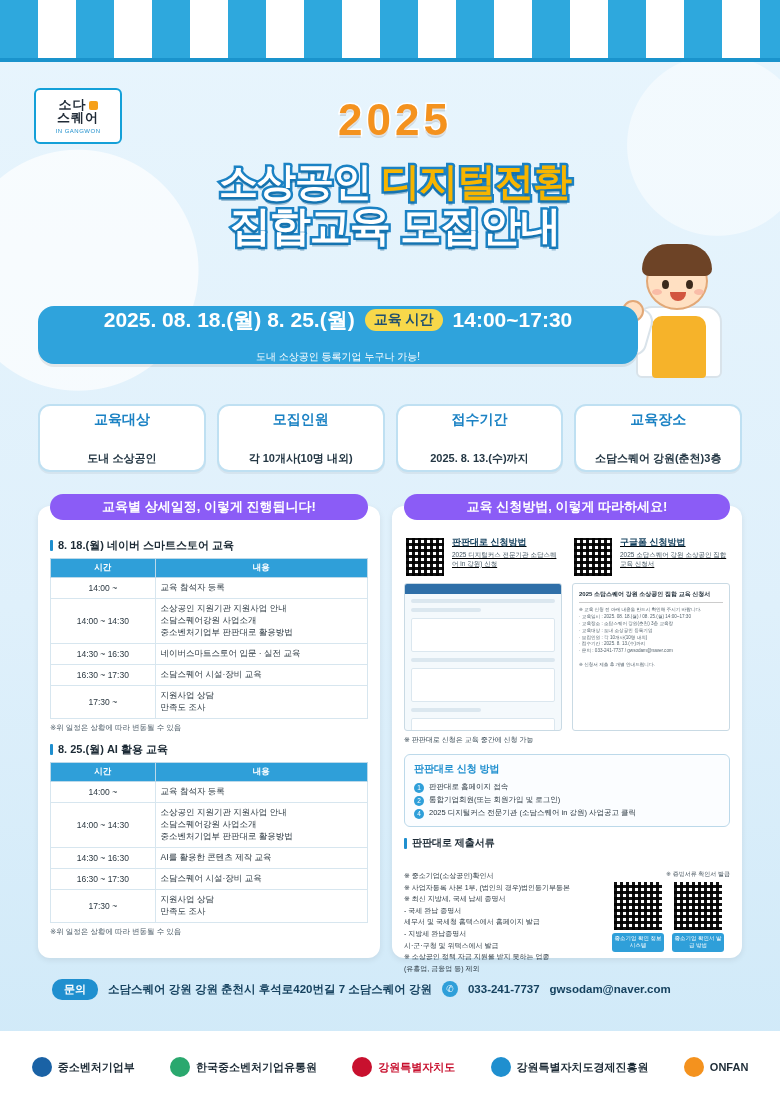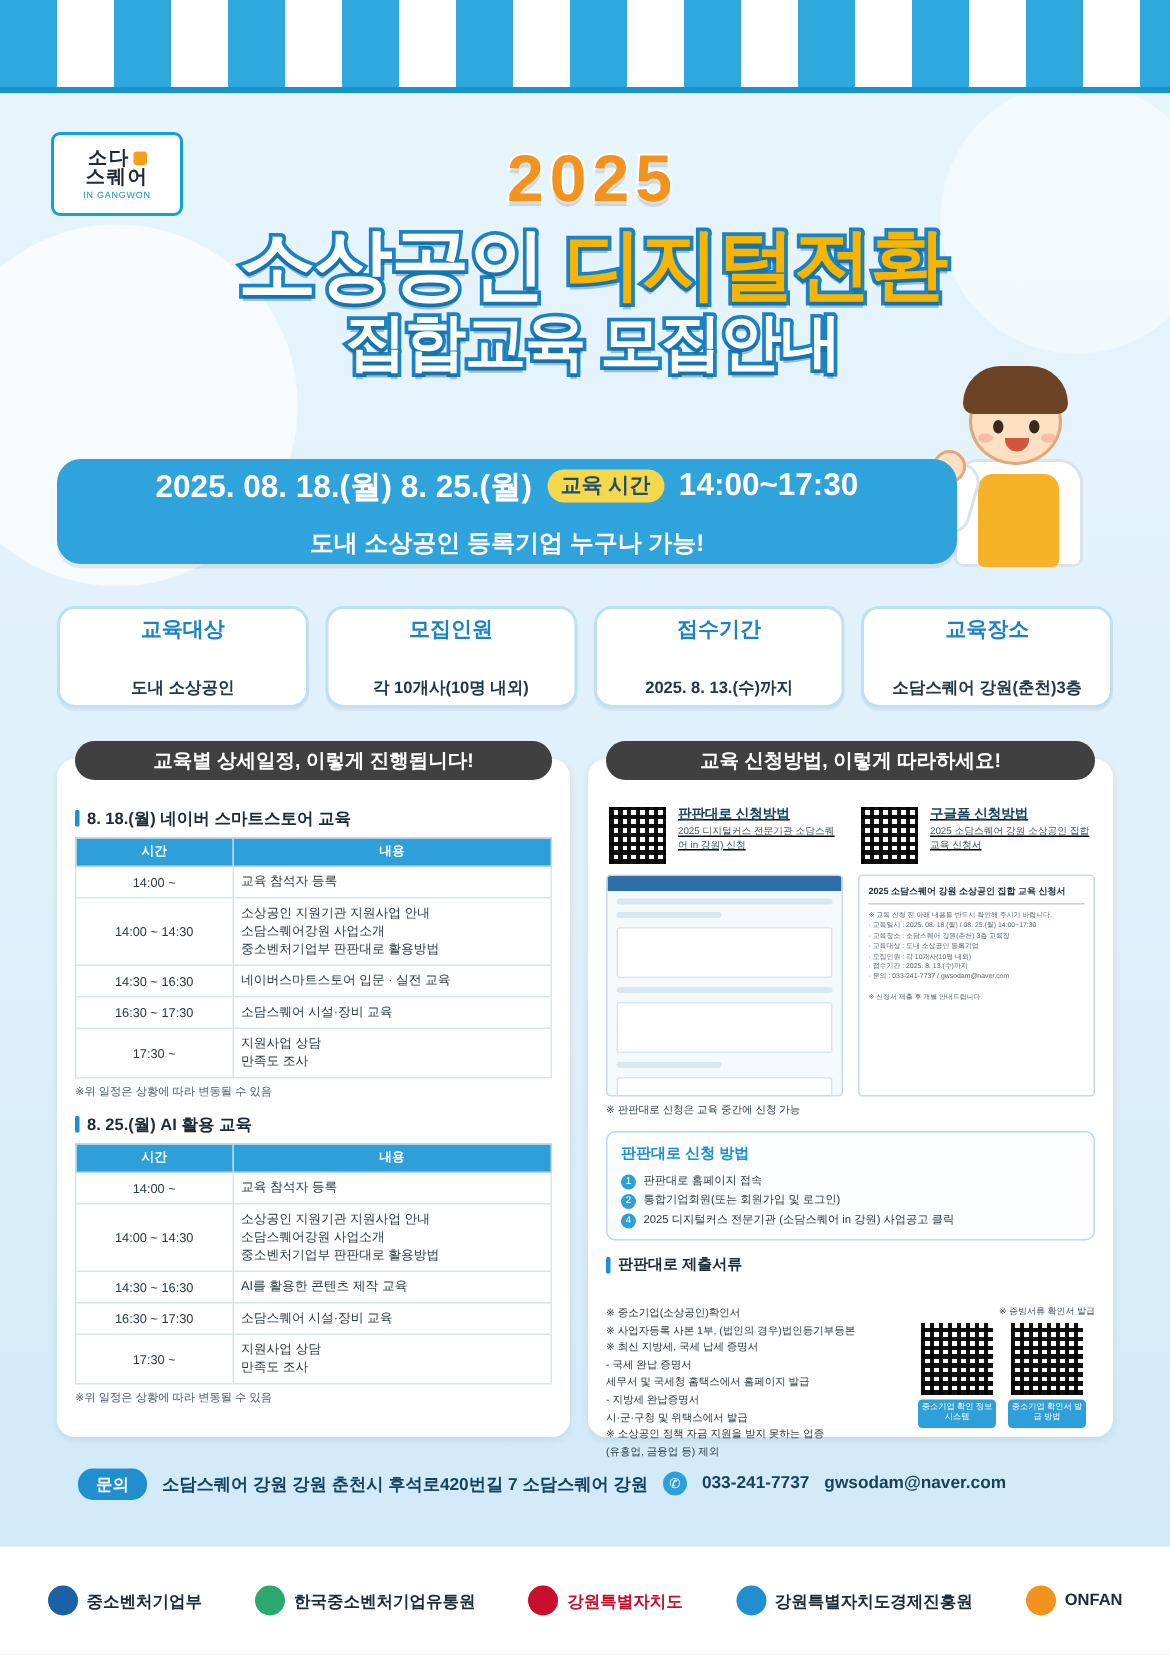--- a/index.html
+++ b/index.html
@@ -43,24 +43,24 @@
 
   
   .headline{ position:absolute; left:135px; top:98px; width:520px; text-align:center; }
   .hl-year{
     font-size:44px; font-weight:bold; color:#f4921e; letter-spacing:4px;
     -webkit-text-stroke:3px #ffffff; paint-order: stroke fill;
     text-shadow: 0 3px 0 rgba(0,0,0,.12);
     line-height:1;
   }
   .hl1{
-    font-size:52px;font-weight:bold;color:#ffffff;letter-spacing:-1px;line-height:1.12;
+    font-size:39px;font-weight:bold;color:#ffffff;letter-spacing:-1px;line-height:1.12;
     -webkit-text-stroke:5px #1b82c4; paint-order: stroke fill;
     text-shadow:0 4px 0 rgba(11,90,140,.35);
-    margin-top:6px;
+    margin-top:18px;
   }
   .hl1 .hi{ color:#f7b500; }
   .hl2{
     font-size:41px;font-weight:bold;color:#ffffff;letter-spacing:-1px;line-height:1.12;
     -webkit-text-stroke:5px #1b82c4; paint-order: stroke fill;
     text-shadow:0 4px 0 rgba(11,90,140,.35);
   }
   .badge-first{
     position:absolute; right:38px; top:178px; width:78px; height:62px;
     border:3px solid #1b82c4; border-radius:16px; background:#fff;
@@ -80,47 +80,47 @@
   .char-mouth{position:absolute;left:44px;top:46px;width:16px;height:9px;border-radius:0 0 9px 9px;background:#d2553f;}
   .char-cheek{position:absolute;top:43px;width:10px;height:6px;border-radius:50%;background:#f8b3a0;opacity:.8;}
   .char-cheek.l{left:26px;} .char-cheek.r{left:68px;}
   .char-body{position:absolute;left:10px;top:60px;width:86px;height:72px;border-radius:16px 16px 6px 6px;background:#ffffff;border:2px solid #d9e3ea;}
   .char-apron{position:absolute;left:26px;top:70px;width:54px;height:62px;border-radius:10px 10px 4px 4px;background:#f6b32a;}
   .char-arm{position:absolute;left:-2px;top:62px;width:26px;height:48px;border-radius:14px;background:#ffffff;border:2px solid #d9e3ea;transform:rotate(16deg);}
   .char-hand{position:absolute;left:-4px;top:54px;width:22px;height:22px;border-radius:50%;background:#ffe0c2;border:2px solid #e2a877;}
 
   
   .datebar{
-    position:absolute; left:38px; top:306px; width:600px; height:70px;
+    position:absolute; left:38px; top:306px; width:600px; height:58px;
     background:#2fa3dc; border-radius:16px; color:#fff;
-    display:flex;flex-direction:column;align-items:center;justify-content:center;
+    display:flex;flex-direction:column;align-items:center;justify-content:space-between;
     box-shadow:0 3px 0 rgba(0,0,0,.08);
   }
   .datebar .row1{display:flex;align-items:center;gap:10px;font-size:21px;font-weight:bold;}
   .chip-time{
     background:#f7d84a;color:#21506e;border-radius:11px;padding:2px 9px;font-size:14px;font-weight:bold;
   }
-  .datebar .row2{font-size:16px;margin-top:14px;font-weight:bold;}
+  .datebar .row2{font-size:10px;margin-top:14px;font-weight:normal;}
 
   
   .info-cards{position:absolute;left:38px;top:404px;width:704px;display:flex;gap:11px;}
   .icard{
     flex:1; background:#fff; border:2px solid #bfe0f2; border-radius:12px;
     height:68px; display:flex;flex-direction:column;align-items:center;justify-content:center;
     box-shadow:0 2px 0 rgba(0,0,0,.05);
     gap:16px;
   }
   .icard .ttl{color:#1b82c4;font-weight:bold;font-size:14px;margin-bottom:6px;}
   .icard .val{color:#243744;font-weight:bold;font-size:11px;}
 
   
   .panelL{position:absolute;left:38px;top:506px;width:342px;height:452px;background:#fff;border-radius:12px;box-shadow:0 2px 6px rgba(0,0,0,.08);}
   .panelR{position:absolute;left:392px;top:506px;width:350px;height:452px;background:#fff;border-radius:12px;box-shadow:0 2px 6px rgba(0,0,0,.08);}
   .pan-head{
-    position:absolute;left:12px;top:-12px;width:318px;height:26px;background:#404040;border-radius:13px;
+    position:absolute;left:12px;top:-12px;width:318px;height:26px;background:#8b5cf6;border-radius:13px;
     color:#fff;font-weight:bold;font-size:13px;display:flex;align-items:center;justify-content:center;
   }
   .panelR .pan-head{width:326px;}
   .pan-body{padding:26px 12px 10px 12px;}
 
   .sec-title{font-size:11px;font-weight:bold;color:#1d2b36;margin:6px 0 5px 0;display:flex;align-items:center;gap:5px;}
   .sec-title::before{content:"";width:3px;height:11px;background:#1f8fcf;border-radius:1px;display:inline-block;}
 
   table.sched{width:100%;border-collapse:collapse;font-size:8.5px;}
   table.sched th{background:#2f9fd9;color:#fff;font-weight:bold;padding:3px 2px;border:1px solid #bcd9ea;}

